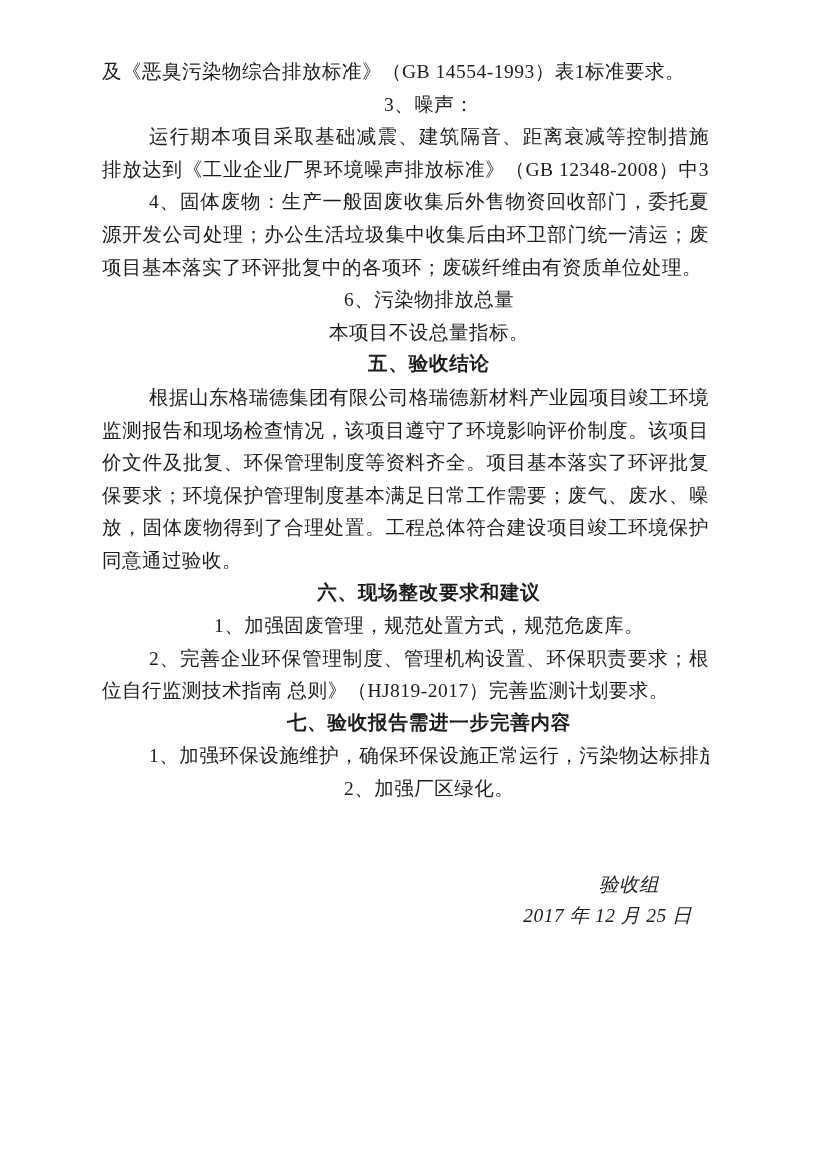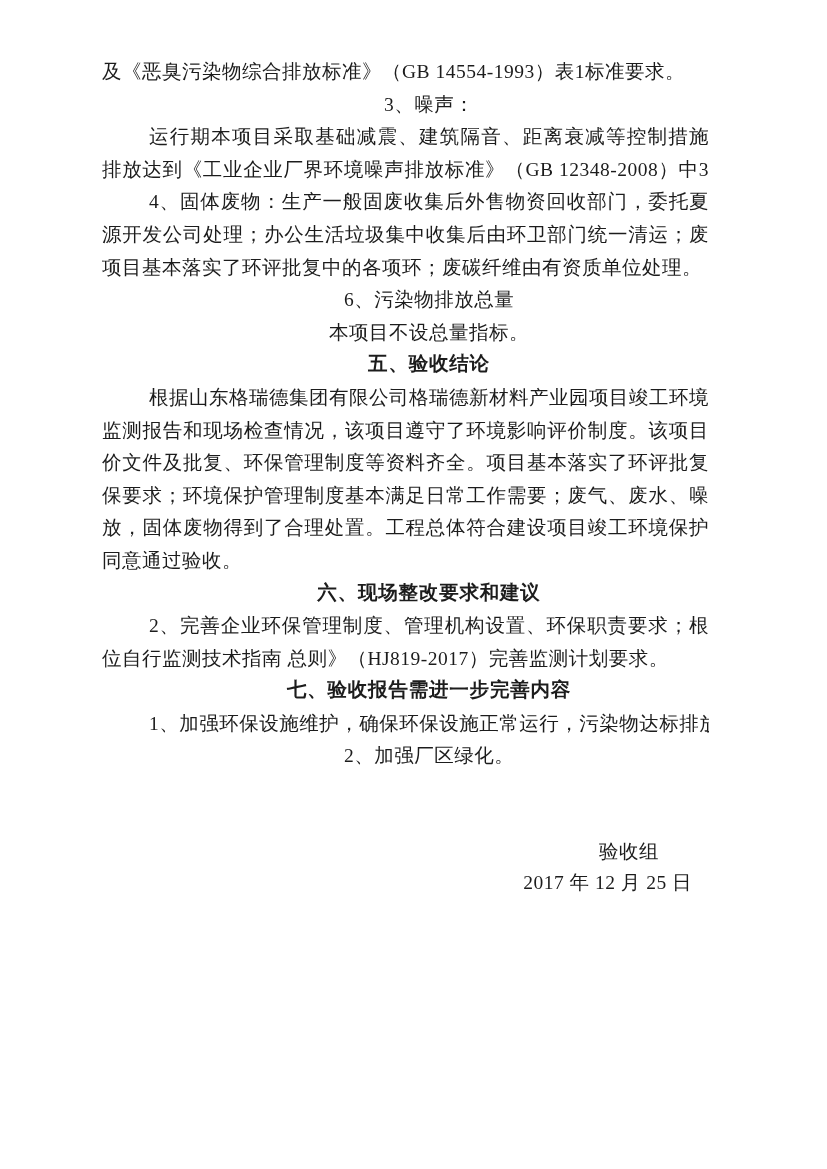--- a/index.html
+++ b/index.html
@@ -50,20 +50,21 @@
   .sig-spacer {
     height: 63px;
   }
   .sig-line {
     height: 31px;
     line-height: 31px;
     font-size: 19.5px;
     letter-spacing: 0.5px;
     text-align: right;
     white-space: nowrap;
+    font-style: italic;
   }
   .sig-name { padding-right: 50px; }
   .sig-date { padding-right: 17px; }
 </style>
 </head>
 <body>
 
 <div class="page">
   <div class="content">
 
@@ -79,20 +80,21 @@
 
     <div class="line indent heading">五、验收结论</div>
     <div class="line indent stretch">根据山东格瑞德集团有限公司格瑞德新材料产业园项目竣工环境保护验收</div>
     <div class="line stretch">监测报告和现场检查情况，该项目遵守了环境影响评价制度。该项目环境影响评</div>
     <div class="line stretch">价文件及批复、环保管理制度等资料齐全。项目基本落实了环评批复中的各项环</div>
     <div class="line stretch">保要求；环境保护管理制度基本满足日常工作需要；废气、废水、噪声能达标排</div>
     <div class="line stretch">放，固体废物得到了合理处置。工程总体符合建设项目竣工环境保护验收条件，</div>
     <div class="line">同意通过验收。</div>
 
     <div class="line indent heading">六、现场整改要求和建议</div>
+    <div class="line indent">1、加强固废管理，规范处置方式，规范危废库。</div>
     <div class="line indent stretch">2、完善企业环保管理制度、管理机构设置、环保职责要求；根据《排污单</div>
     <div class="line">位自行监测技术指南 总则》（HJ819-2017）完善监测计划要求。</div>
 
     <div class="line indent heading">七、验收报告需进一步完善内容</div>
     <div class="line indent">1、加强环保设施维护，确保环保设施正常运行，污染物达标排放。</div>
     <div class="line indent">2、加强厂区绿化。</div>
 
     <div class="sig-spacer"></div>
     <div class="sig-line sig-name">验收组</div>
     <div class="sig-line sig-date">2017 年 12 月 25 日</div>

